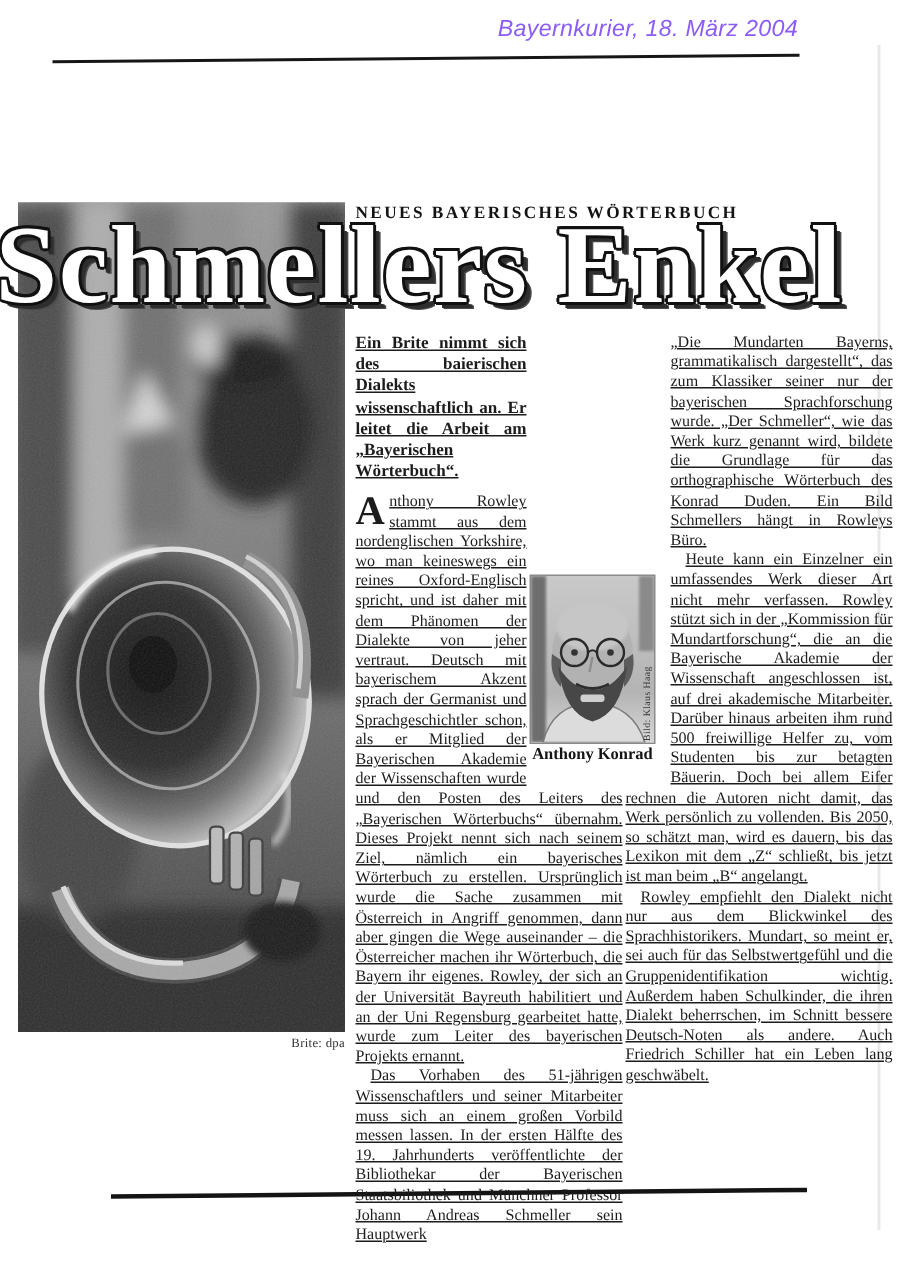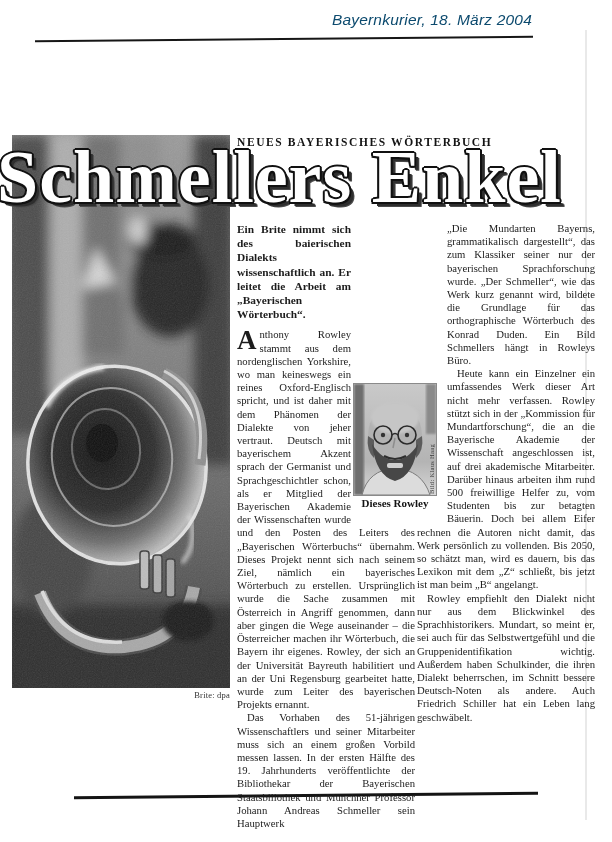--- a/index.html
+++ b/index.html
@@ -5,21 +5,21 @@
   html,body{margin:0;padding:0;background:#d9d9d9;}
   .page{
     position:relative;width:612px;height:842px;background:#ffffff;
     margin:0 auto;overflow:hidden;
     font-family:"Liberation Serif", serif;color:#1c1c1c;
   }
   
   .date{
     position:absolute;top:11px;right:80px;
     font-family:"Liberation Sans", sans-serif;
-    font-style:italic;font-size:15.5px;color:#0c4a6e;letter-spacing:.2px;
+    font-style:italic;font-size:15.5px;color:#8b5cf6;letter-spacing:.2px;
   }
   .header-rule{
     position:absolute;left:35px;top:38px;width:498px;height:2px;
     background:#161616;transform:rotate(-0.5deg);
   }
   
   .main-photo{position:absolute;left:12px;top:135px;width:218px;height:553px;background:#777;}
   .main-photo svg{display:block;width:100%;height:100%;}
   .photo-credit-main{
     position:absolute;left:12px;top:690px;width:218px;text-align:right;
@@ -35,21 +35,21 @@
     font-size:74px;font-weight:bold;line-height:1;letter-spacing:1px;
     color:#ffffff;white-space:nowrap;
     text-shadow:
       -1.5px -1.5px 0 #111, 1.5px -1.5px 0 #111, -1.5px 1.5px 0 #111, 1.5px 1.5px 0 #111,
       -2px 0 0 #111, 2px 0 0 #111, 0 -2px 0 #111, 0 2px 0 #111,
       4px 4px 0 #2e2e2e, 5px 5px 0 #4a4a4a;
   }
   
   .columns{
     position:absolute;left:237px;top:222px;width:363px;
-    display:flex;gap:2px;z-index:1;
+    display:flex;gap:2px;z-index:1;text-decoration:underline;
   }
   .col{width:178px;font-size:10.7px;line-height:13.2px;text-align:justify;hyphens:auto;}
   .col p{margin:0;}
   .lead{font-weight:bold;font-size:11.4px;line-height:14.2px;margin-bottom:7px !important;}
   .indent{text-indent:10px;}
   .dropcap{
     float:left;font-weight:bold;font-size:27px;line-height:21px;
     padding:2px 3px 0 0;
   }
   .spacer-r{float:right;width:64px;height:154px;margin-top:144px;}
@@ -195,18 +195,18 @@
       <rect x="33" y="79" width="16" height="5" rx="2" fill="#cfcfcf"></rect>
       <path d="M 30 72 Q 41 78 52 72" fill="none" stroke="#2e2e2e" stroke-width="2"></path>
       <circle cx="29" cy="51" r="9" fill="none" stroke="#2a2a2a" stroke-width="1.6"></circle>
       <circle cx="53" cy="51" r="9" fill="none" stroke="#2a2a2a" stroke-width="1.6"></circle>
       <path d="M 38 51 Q 41 48 44 51" fill="none" stroke="#2a2a2a" stroke-width="1.4"></path>
       <circle cx="29" cy="51" r="2.2" fill="#333"></circle>
       <circle cx="53" cy="51" r="2.2" fill="#333"></circle>
       <path d="M 41 54 L 39 64" stroke="#8d8d8d" stroke-width="1.5" fill="none"></path>
     </svg>
   </div>
-  <div class="inset-caption">Dieses Rowley</div>
+  <div class="inset-caption">Anthony Konrad</div>
   <div class="inset-credit">Bild: Klaus Haag</div>
 
   <div class="footer-rule"></div>
   <div class="scan-line"></div>
 </div>
 
 </body></html>

